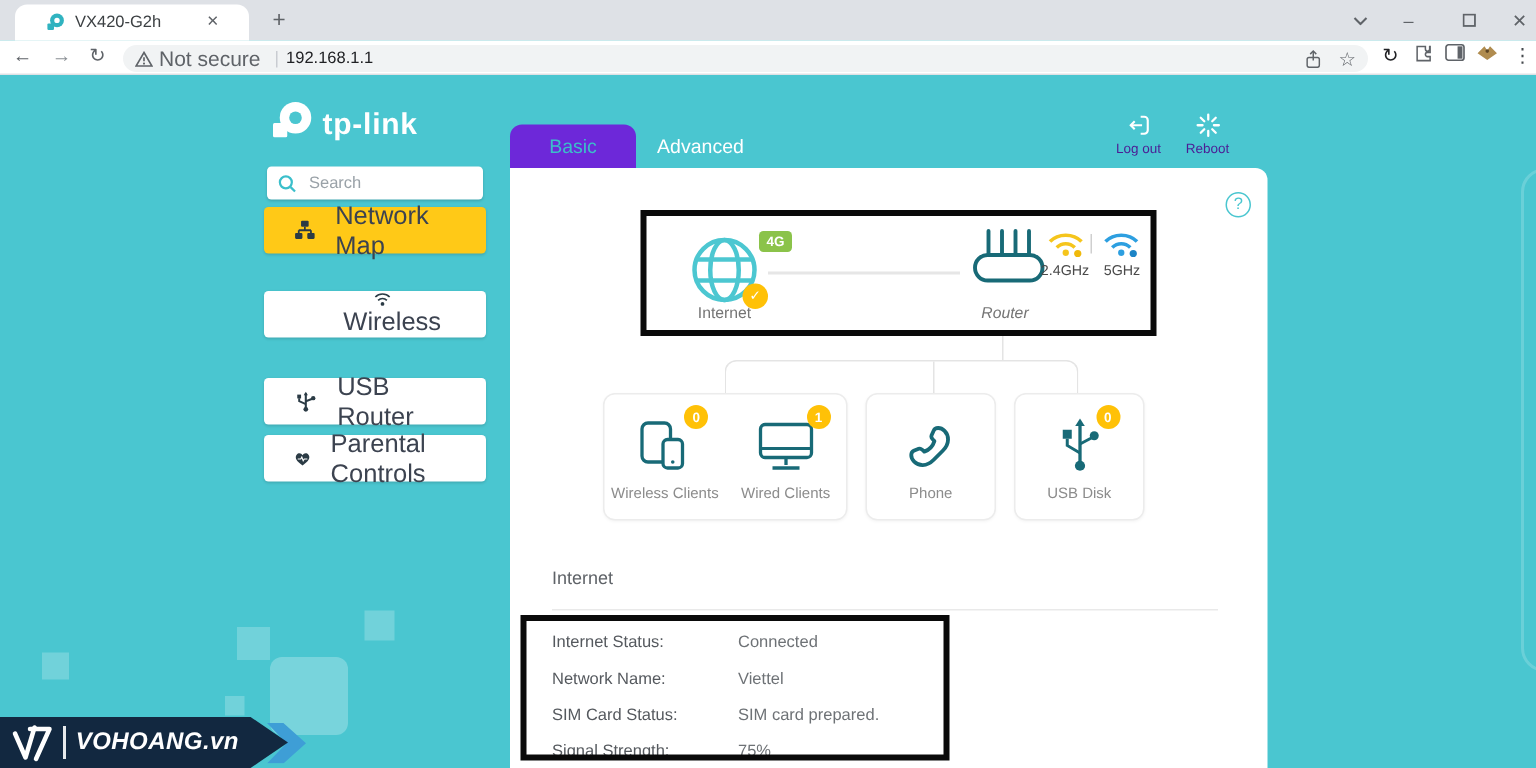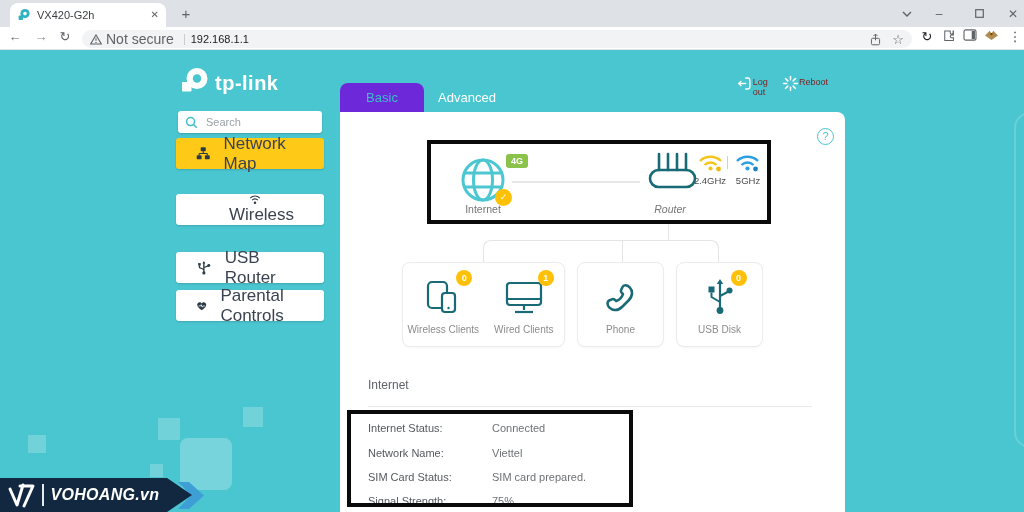--- a/index.html
+++ b/index.html
@@ -1,21 +1,21 @@
 <!DOCTYPE html>
 <html><head>
 <meta charset="utf-8">
 <style>
   html,body{margin:0;padding:0;background:#000;}
   *{box-sizing:border-box;font-family:"Liberation Sans",sans-serif;}
   .screen{position:relative;width:1024px;height:512px;overflow:hidden;background:#4AC6D0;}
 
   
   .tabstrip{position:absolute;left:0;top:0;width:1024px;height:27px;background:#DEE1E6;}
-  .tab{position:absolute;left:10px;top:3px;width:156px;height:24px;background:#fff;border-radius:8px 8px 0 0;display:flex;align-items:center;padding:0 7px;}
+  .tab{position:absolute;left:10px;top:3px;width:156px;height:24px;background:#fff;border-radius:8px 8px 0 0;display:flex;align-items:center;padding:0 20px;}
   .tab-title{flex:1;font-size:11px;color:#3C4043;white-space:nowrap;overflow:hidden;margin-left:6px;}
   .tab-close{color:#5F6368;font-size:10px;line-height:10px;cursor:pointer;}
   .newtab{position:absolute;left:176px;top:4px;width:20px;height:20px;color:#5F6368;font-size:15px;text-align:center;line-height:20px;}
   .wctl{position:absolute;top:0;height:27px;display:flex;align-items:center;justify-content:center;color:#5F6368;}
   .toolbar{position:absolute;left:0;top:27px;width:1024px;height:23px;background:#fff;border-bottom:1px solid #DFE1E5;}
   .navbtn{position:absolute;top:29px;font-size:13px;color:#5F6368;width:18px;text-align:center;}
   .omnibox{position:absolute;left:82px;top:30px;width:830px;height:18px;border-radius:9px;background:#F1F3F4;display:flex;align-items:center;padding:0 8px;}
   .sec-label{font-size:14px;color:#5F6368;margin:0 4px;}
   .omni-sep{width:1px;height:11px;background:#C9CCD1;margin:0 6px;}
   .url{font-size:11px;color:#202124;}
@@ -33,21 +33,21 @@
   .search-box{position:absolute;left:178px;top:61px;width:144px;height:22px;background:#fff;border-radius:3px;display:flex;align-items:center;padding:0 7px;box-shadow:0 1px 2px rgba(0,0,0,0.18);}
   .search-box input{border:none;outline:none;width:100px;font-size:11px;color:#444;margin-left:6px;background:transparent;}
   .search-box input::placeholder{color:#9AA2A8;}
   .side-item{position:absolute;left:176px;width:148px;height:31px;background:#fff;border-radius:3px;display:flex;align-items:center;padding:0 10px 0 20px;box-shadow:0 1px 2px rgba(0,0,0,0.15);cursor:pointer;}
   .side-item.active{background:#FFC917;}
   .side-label{font-size:17px;color:#3C4350;margin-left:13px;}
 
   
   .tab-basic{position:absolute;left:340px;top:33px;width:84px;height:29px;background:#6d28d9;border-radius:8px 8px 0 0;color:#3CBECA;font-size:13px;display:flex;align-items:center;justify-content:center;cursor:pointer;}
   .tab-advanced{position:absolute;left:424px;top:33px;width:86px;height:29px;color:#fff;font-size:13px;display:flex;align-items:center;justify-content:center;cursor:pointer;}
-  .hdr-action{position:absolute;top:25px;width:46px;height:36px;display:flex;flex-direction:row;align-items:flex-start;color:#7f1d1d;cursor:pointer;}
+  .hdr-action{position:absolute;top:25px;width:46px;height:36px;display:flex;flex-direction:column;align-items:center;color:#4c1d95;cursor:pointer;}
   .hdr-action span{font-size:9px;margin-top:2px;}
 
   
   .panel{position:absolute;left:340px;top:62px;width:505px;height:400px;background:#fff;border-radius:0 8px 0 0;}
   .help{position:absolute;left:477px;top:16px;width:17px;height:17px;border:1.5px solid #4AC6D0;border-radius:50%;color:#4AC6D0;font-size:11px;text-align:center;line-height:15px;cursor:pointer;}
   .annot{position:absolute;border:4px solid #0A0A0A;background:transparent;pointer-events:none;z-index:5;}
   .annot1{left:87px;top:28px;width:344px;height:84px;}
   .annot2{left:7px;top:298px;width:286px;height:97px;}
 
   .node-label{position:absolute;font-size:10.5px;color:#757575;text-align:center;}

